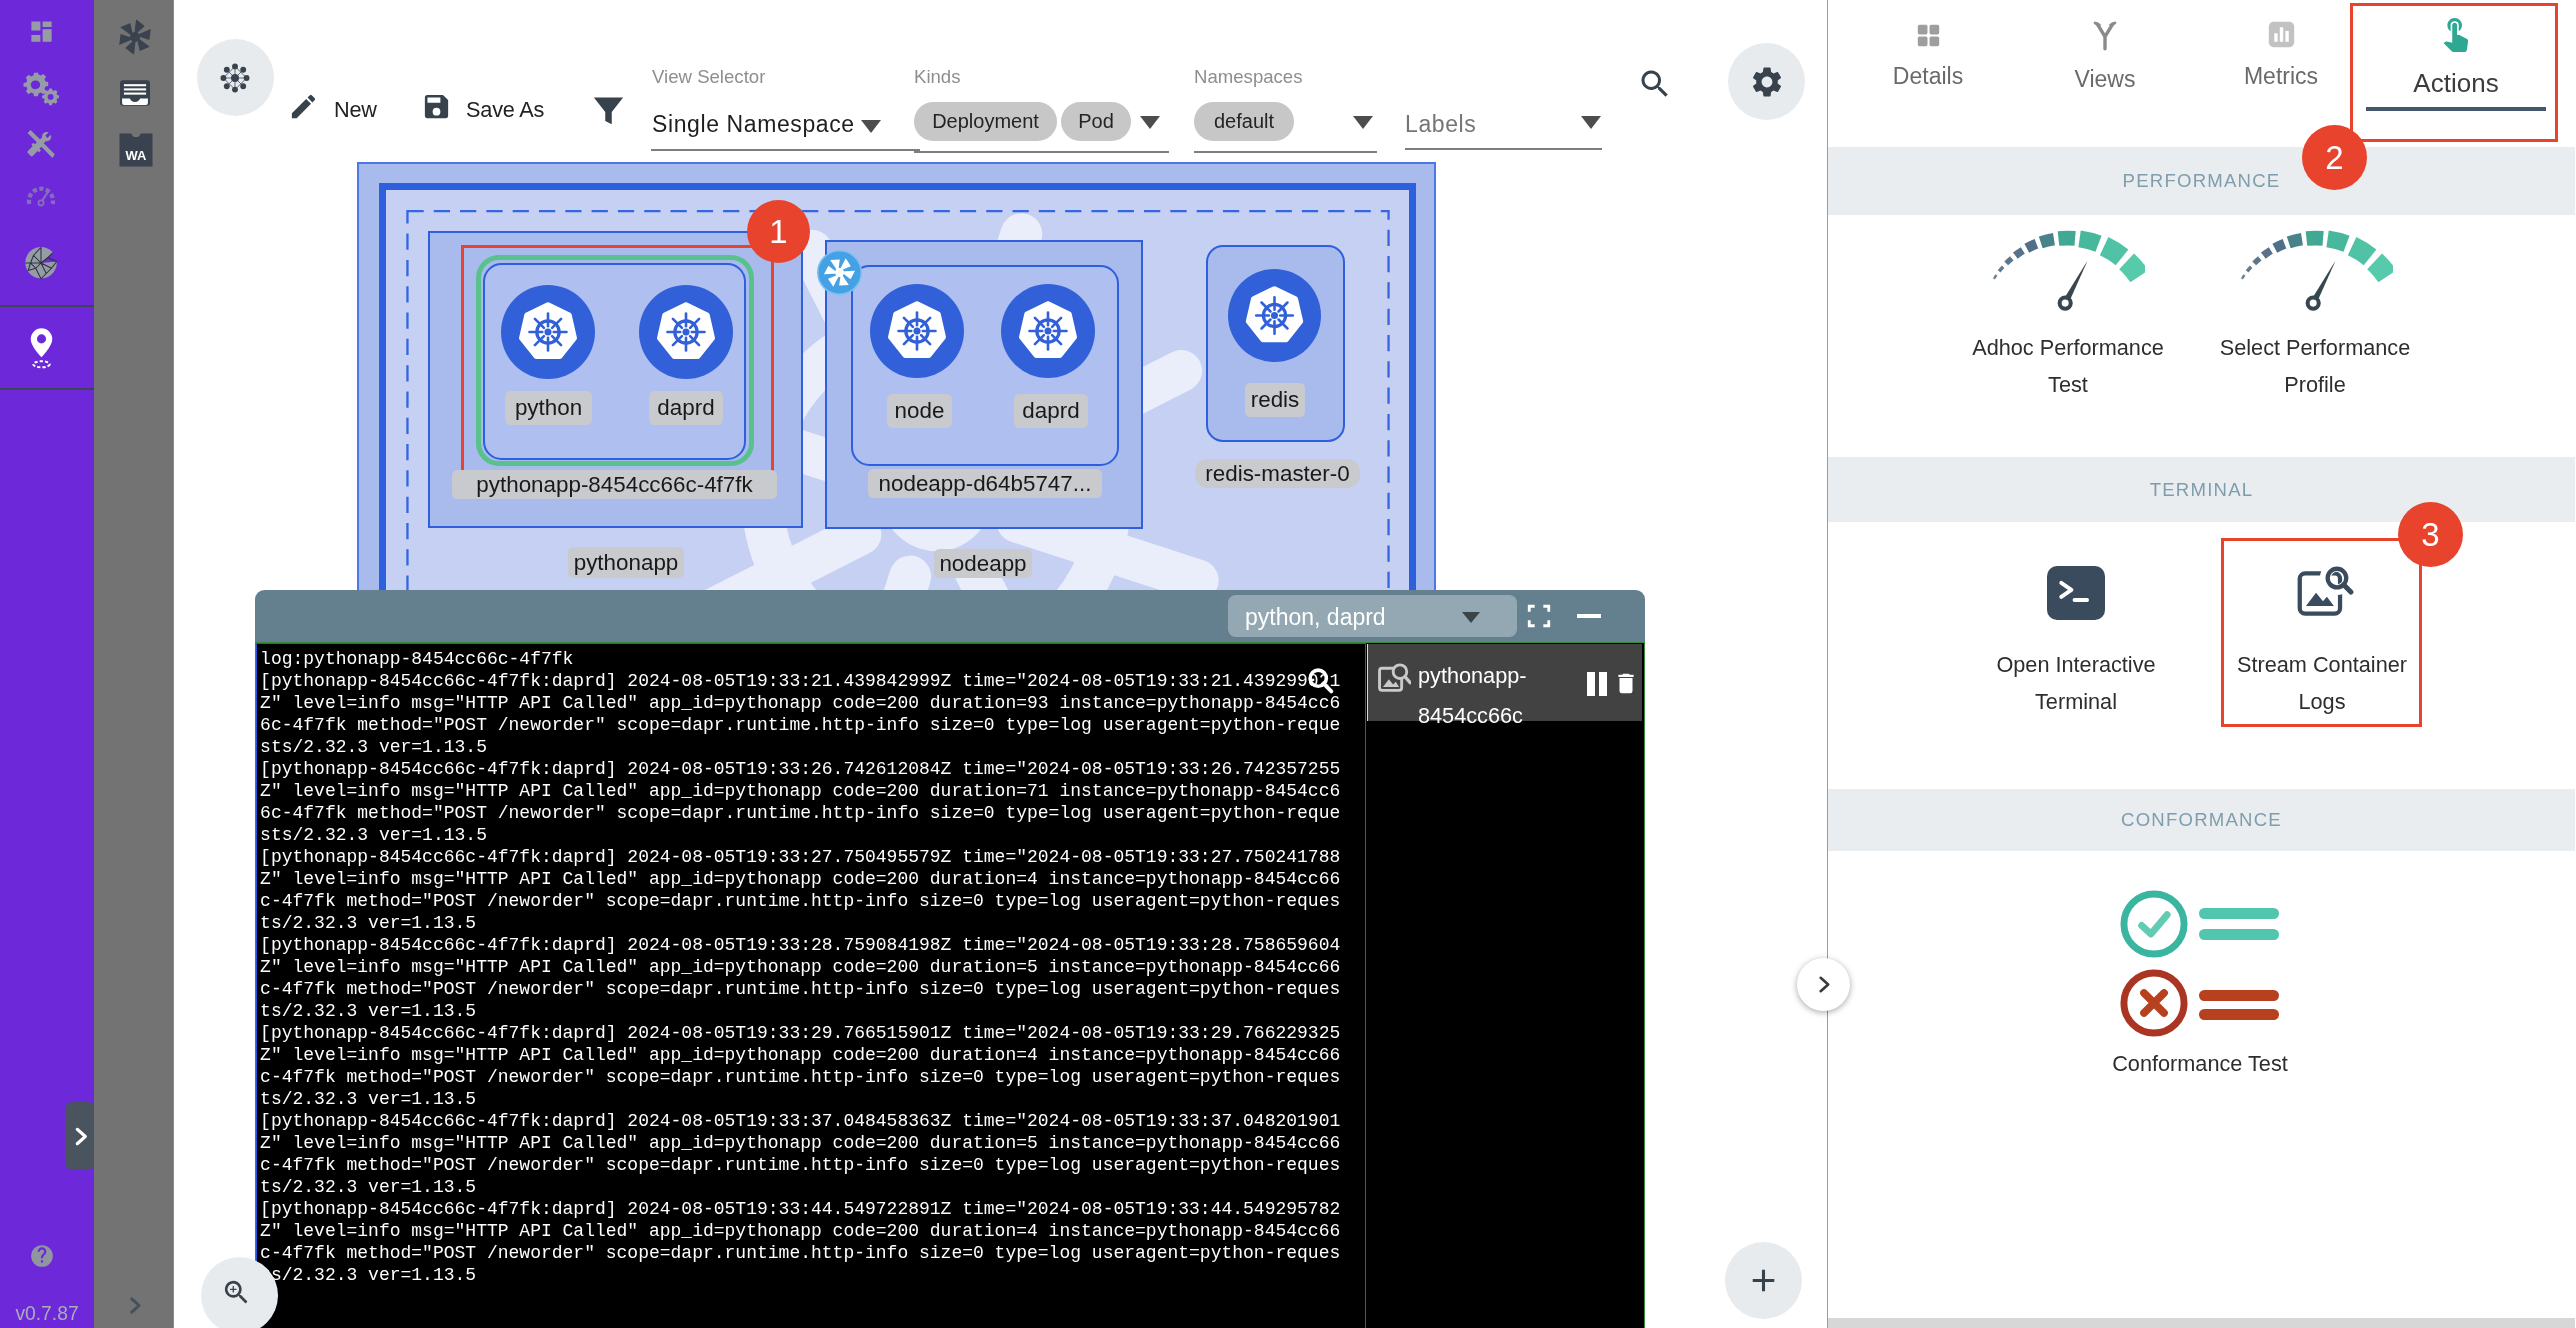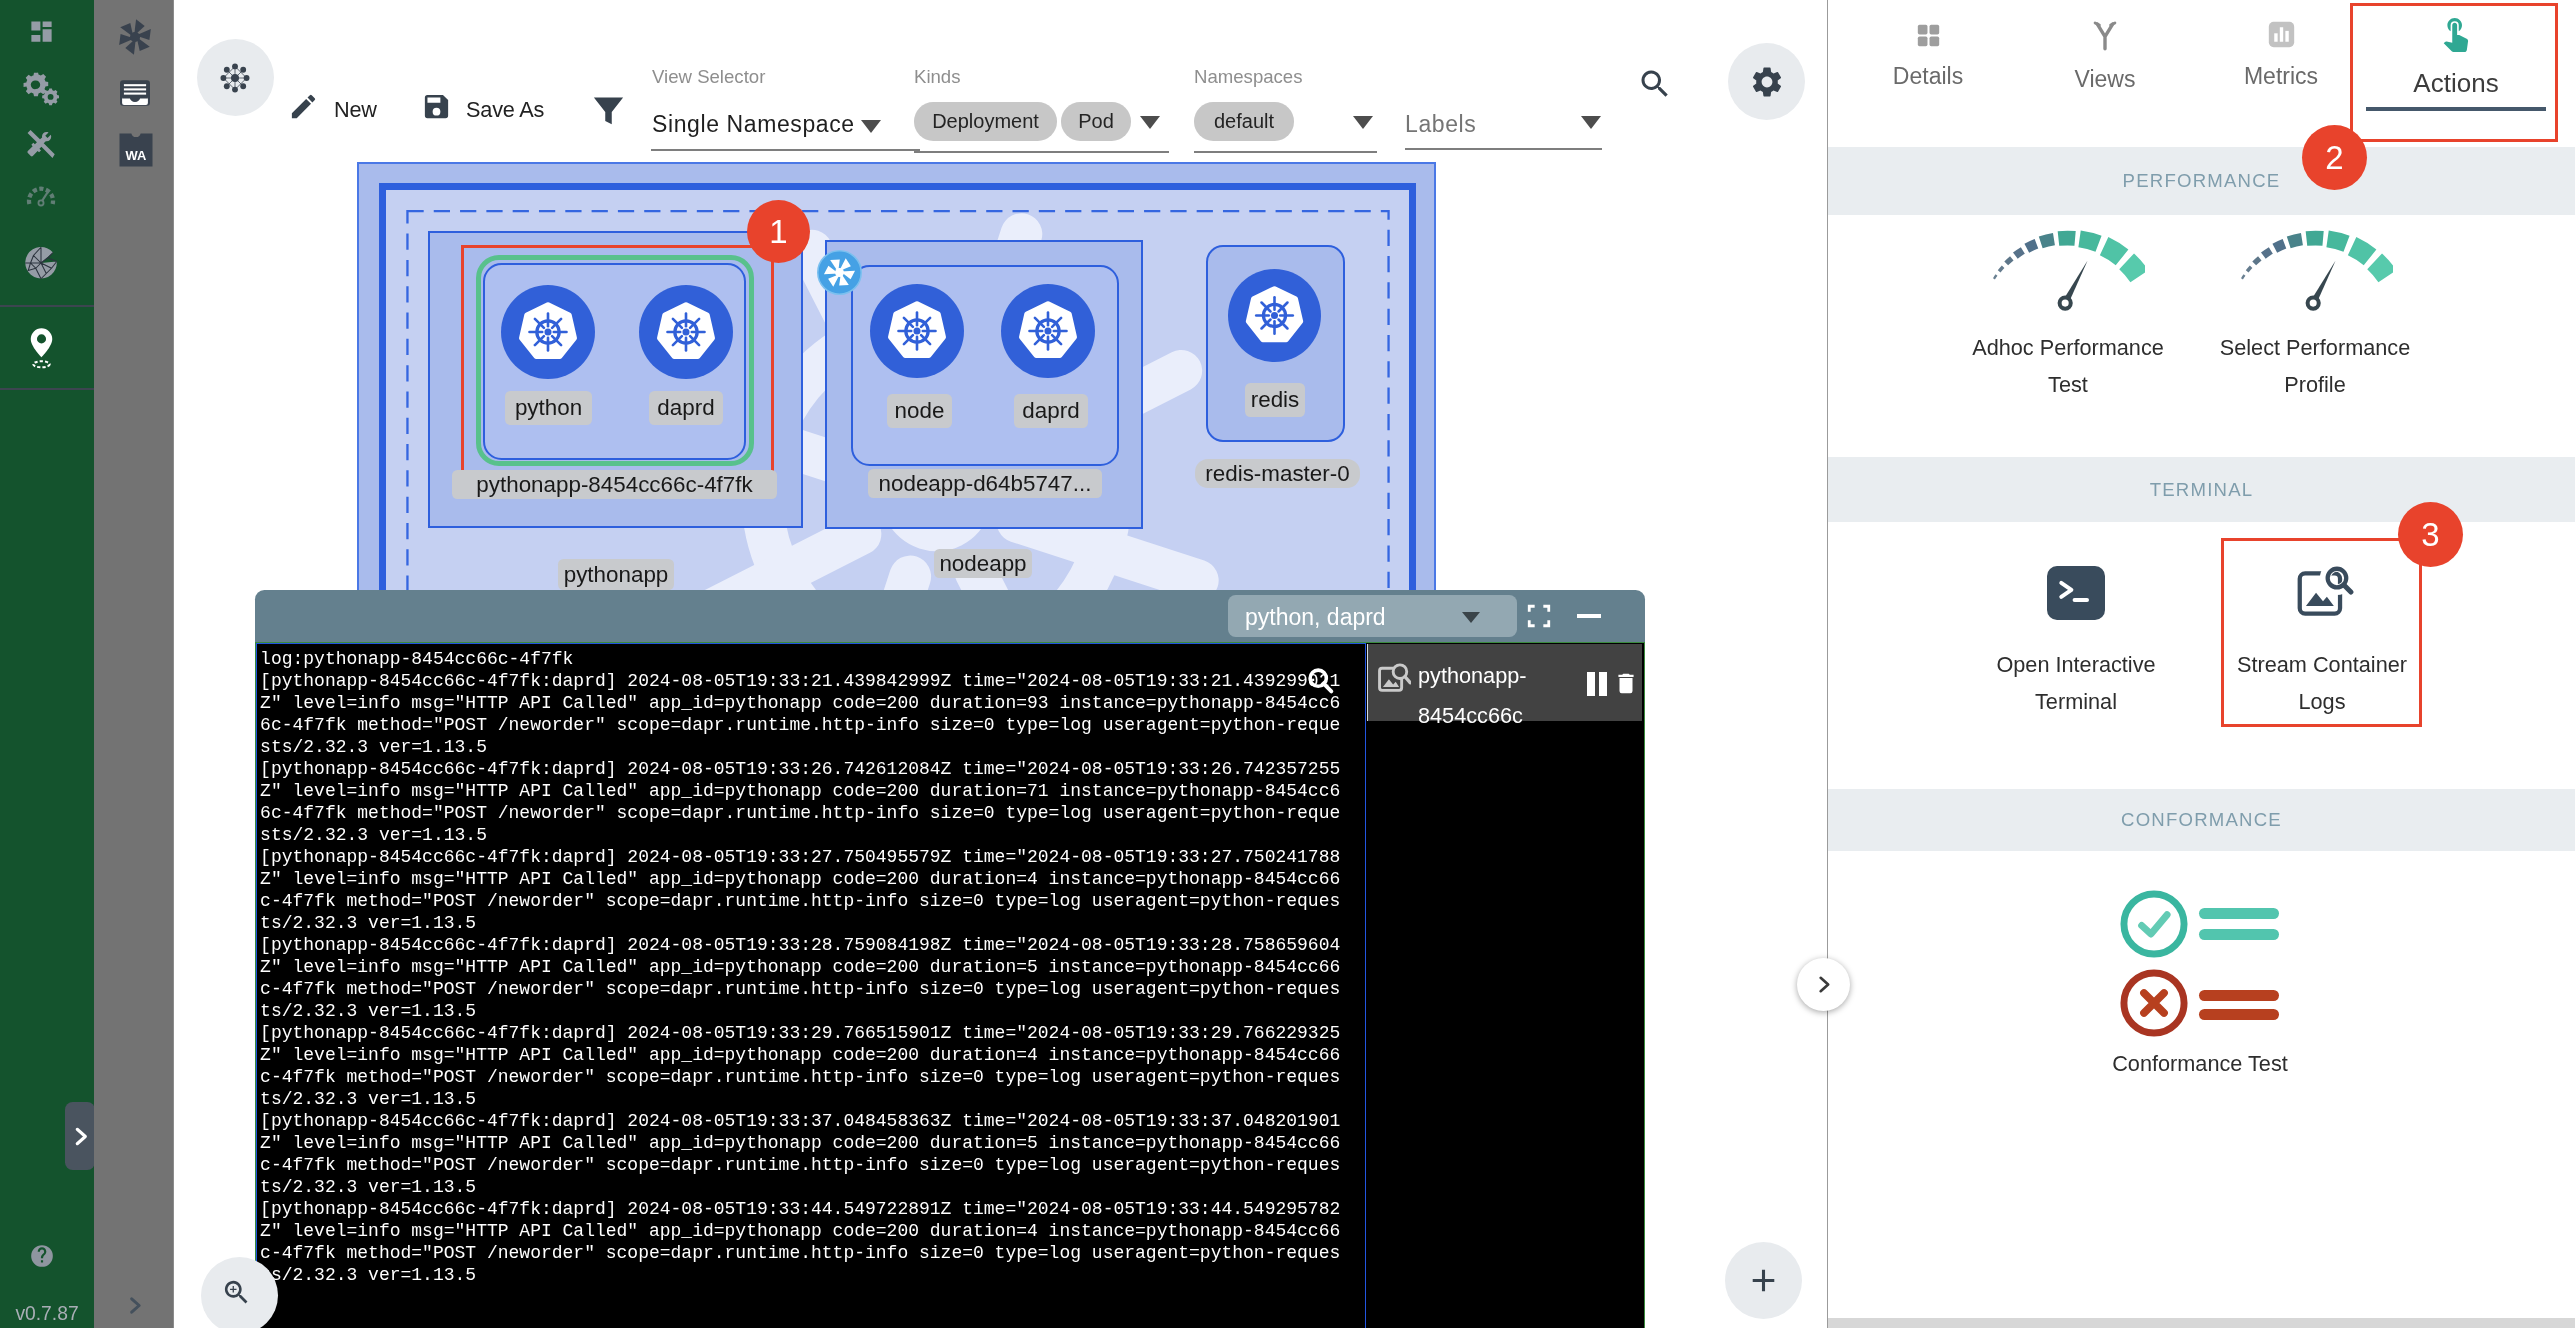--- a/index.html
+++ b/index.html
@@ -1,21 +1,21 @@
 <!DOCTYPE html>
 <html style="font-size:12.4px"><head>
 <meta charset="utf-8">
 <style>
   html,body{margin:0;padding:0;}
   body{width:2576px;height:1329px;overflow:hidden;background:#fff;
        font-family:"Liberation Sans", sans-serif;position:relative;}
   .abs{position:absolute;}
   svg{display:block;}
   
-  #sidebar{left:0;top:0;width:94px;height:1329px;background:#14532d;}
+  #sidebar{left:0;top:0;width:94px;height:1329px;background:#6d28d9;}
   .sb-div{position:absolute;left:0;width:94px;height:1.5px;background:#3d4550;}
   
   #rail{left:94px;top:0;width:80px;height:1329px;background:#737373;border-right:0.8px solid #8b8b8b;box-sizing:border-box;}
   
   #canvas{left:175px;top:0;width:1652px;height:1329px;background:#fff;overflow:hidden;}
   .circbtn{position:absolute;border-radius:50%;background:#e8ebee;display:flex;align-items:center;justify-content:center;}
   .tlabel{position:absolute;color:#8e8e8e;font-size:18.6px;}
   .tbtext{position:absolute;color:#222;font-size:21.7px;letter-spacing:-0.2px;}
   .ddvalue{position:absolute;color:#1f1f1f;font-size:23px;letter-spacing:0.6px;white-space:nowrap;}
   .chip{position:absolute;height:39px;border-radius:19.3px;background:#c7c7c7;color:#242424;
@@ -260,21 +260,21 @@
     </svg>
 
   <div class="klabel" style="left:330px;top:391px;width:87px;height:34px;">python</div>
   <div class="klabel" style="left:474px;top:391px;width:74px;height:34px;">daprd</div>
   <div class="klabel" style="left:712px;top:394px;width:65px;height:34px;">node</div>
   <div class="klabel" style="left:839px;top:394px;width:74px;height:34px;">daprd</div>
   <div class="klabel" style="left:1070px;top:383px;width:60px;height:34px;">redis</div>
   <div class="klabel" style="left:277px;top:470px;width:325px;height:29px;">pythonapp-8454cc66c-4f7fk</div>
   <div class="klabel" style="left:693px;top:469px;width:234px;height:29px;">nodeapp-d64b5747...</div>
   <div class="klabel" style="left:1020px;top:459px;width:165px;height:29px;border-radius:13px;">redis-master-0</div>
-  <div class="klabel" style="left:383px;top:547px;width:116px;height:31px;margin-top:12px;">pythonapp</div>
+  <div class="klabel" style="left:393px;top:547px;width:116px;height:31px;">pythonapp</div>
   <div class="klabel" style="left:759px;top:549px;width:98px;height:29px;">nodeapp</div>
 
   <svg class="abs" style="left:642px;top:250px" width="45" height="45" viewBox="-29 -29 58 58">
     <circle r="28" fill="#45a1e5" stroke="#7cc0ef" stroke-width="2"></circle>
     <g fill="#fff" transform="scale(0.82)">
       <path d="M1 -2 L22 -11 L20 4 Z" transform="rotate(20)"></path>
       <path d="M1 -2 L22 -11 L20 4 Z" transform="rotate(80)"></path>
       <path d="M1 -2 L22 -11 L20 4 Z" transform="rotate(140)"></path>
       <path d="M1 -2 L22 -11 L20 4 Z" transform="rotate(200)"></path>
       <path d="M1 -2 L22 -11 L20 4 Z" transform="rotate(260)"></path>

